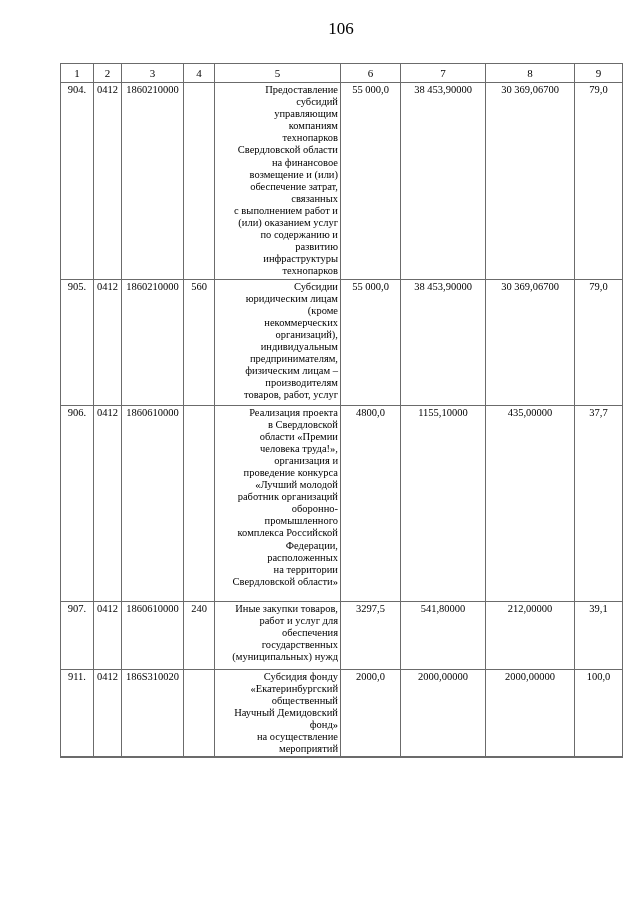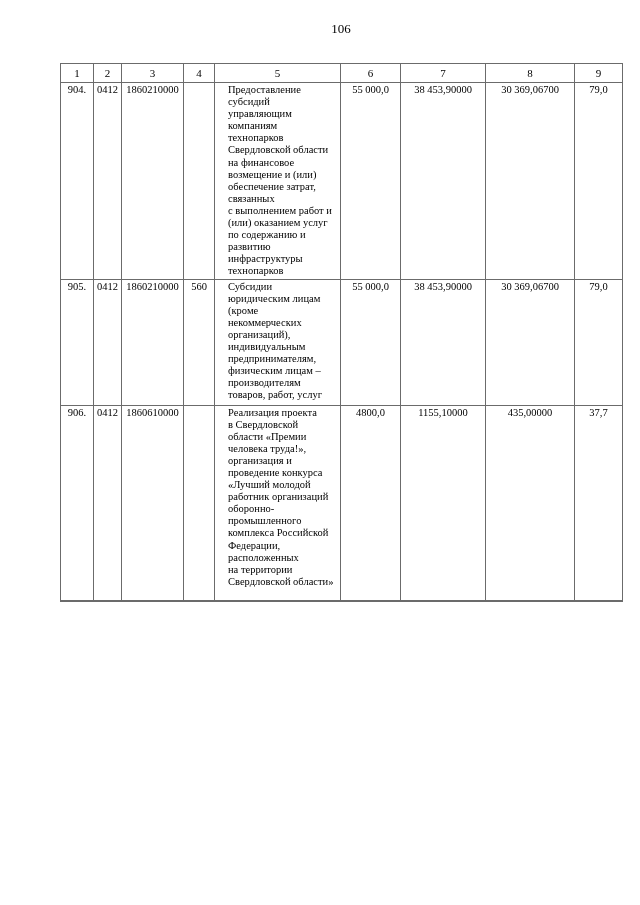--- a/index.html
+++ b/index.html
@@ -13,21 +13,21 @@
     font-family: "Liberation Serif", serif;
     color: #000000;
     position: relative;
   }
   .page-number {
     position: absolute;
     top: 20px;
     left: 60px;
     width: 562px;
     text-align: center;
-    font-size: 13px;
+    font-size: 17px;
     line-height: 17px;
   }
   table.budget {
     position: absolute;
     top: 63px;
     left: 60px;
     width: 562px;
     border-collapse: collapse;
     table-layout: fixed;
     border: 1px solid #6b6b6b;
@@ -46,22 +46,22 @@
     font-size: 11px;
     text-align: center;
     vertical-align: middle;
     padding: 0;
   }
   table.budget td {
     vertical-align: top;
     text-align: center;
   }
   table.budget td.name {
-    text-align: left;
-    padding-left: 13px;
+    text-align: right;
+    padding-left: 3px;
     white-space: pre-line;
   }
   tr.hdr  { height: 19px; }
   tr.h196 { height: 196px; }
   tr.h126 { height: 126px; }
   tr.h68  { height: 68px; }
   tr.h15  { height: 15px; }
   tr.h55  { height: 55px; }
   tr.h82  { height: 82px; }
 </style>
@@ -160,14 +160,46 @@
 комплекса Российской
 Федерации,
 расположенных
 на территории
 Свердловской области»</td>
       <td>4800,0</td>
       <td>1155,10000</td>
       <td>435,00000</td>
       <td>37,7</td>
     </tr>
+    <tr class="h68">
+      <td>907.</td>
+      <td>0412</td>
+      <td>1860610000</td>
+      <td>240</td>
+      <td class="name">Иные закупки товаров,
+работ и услуг для
+обеспечения
+государственных
+(муниципальных) нужд</td>
+      <td>3297,5</td>
+      <td>541,80000</td>
+      <td>212,00000</td>
+      <td>39,1</td>
+    </tr>
+    <tr class="h82">
+      <td>911.</td>
+      <td>0412</td>
+      <td>186S310020</td>
+      <td></td>
+      <td class="name">Субсидия фонду
+«Екатеринбургский
+общественный
+Научный Демидовский
+фонд»
+на осуществление
+мероприятий</td>
+      <td>2000,0</td>
+      <td>2000,00000</td>
+      <td>2000,00000</td>
+      <td>100,0</td>
+    </tr>
   </tbody>
 </table>
 
 </body></html>

